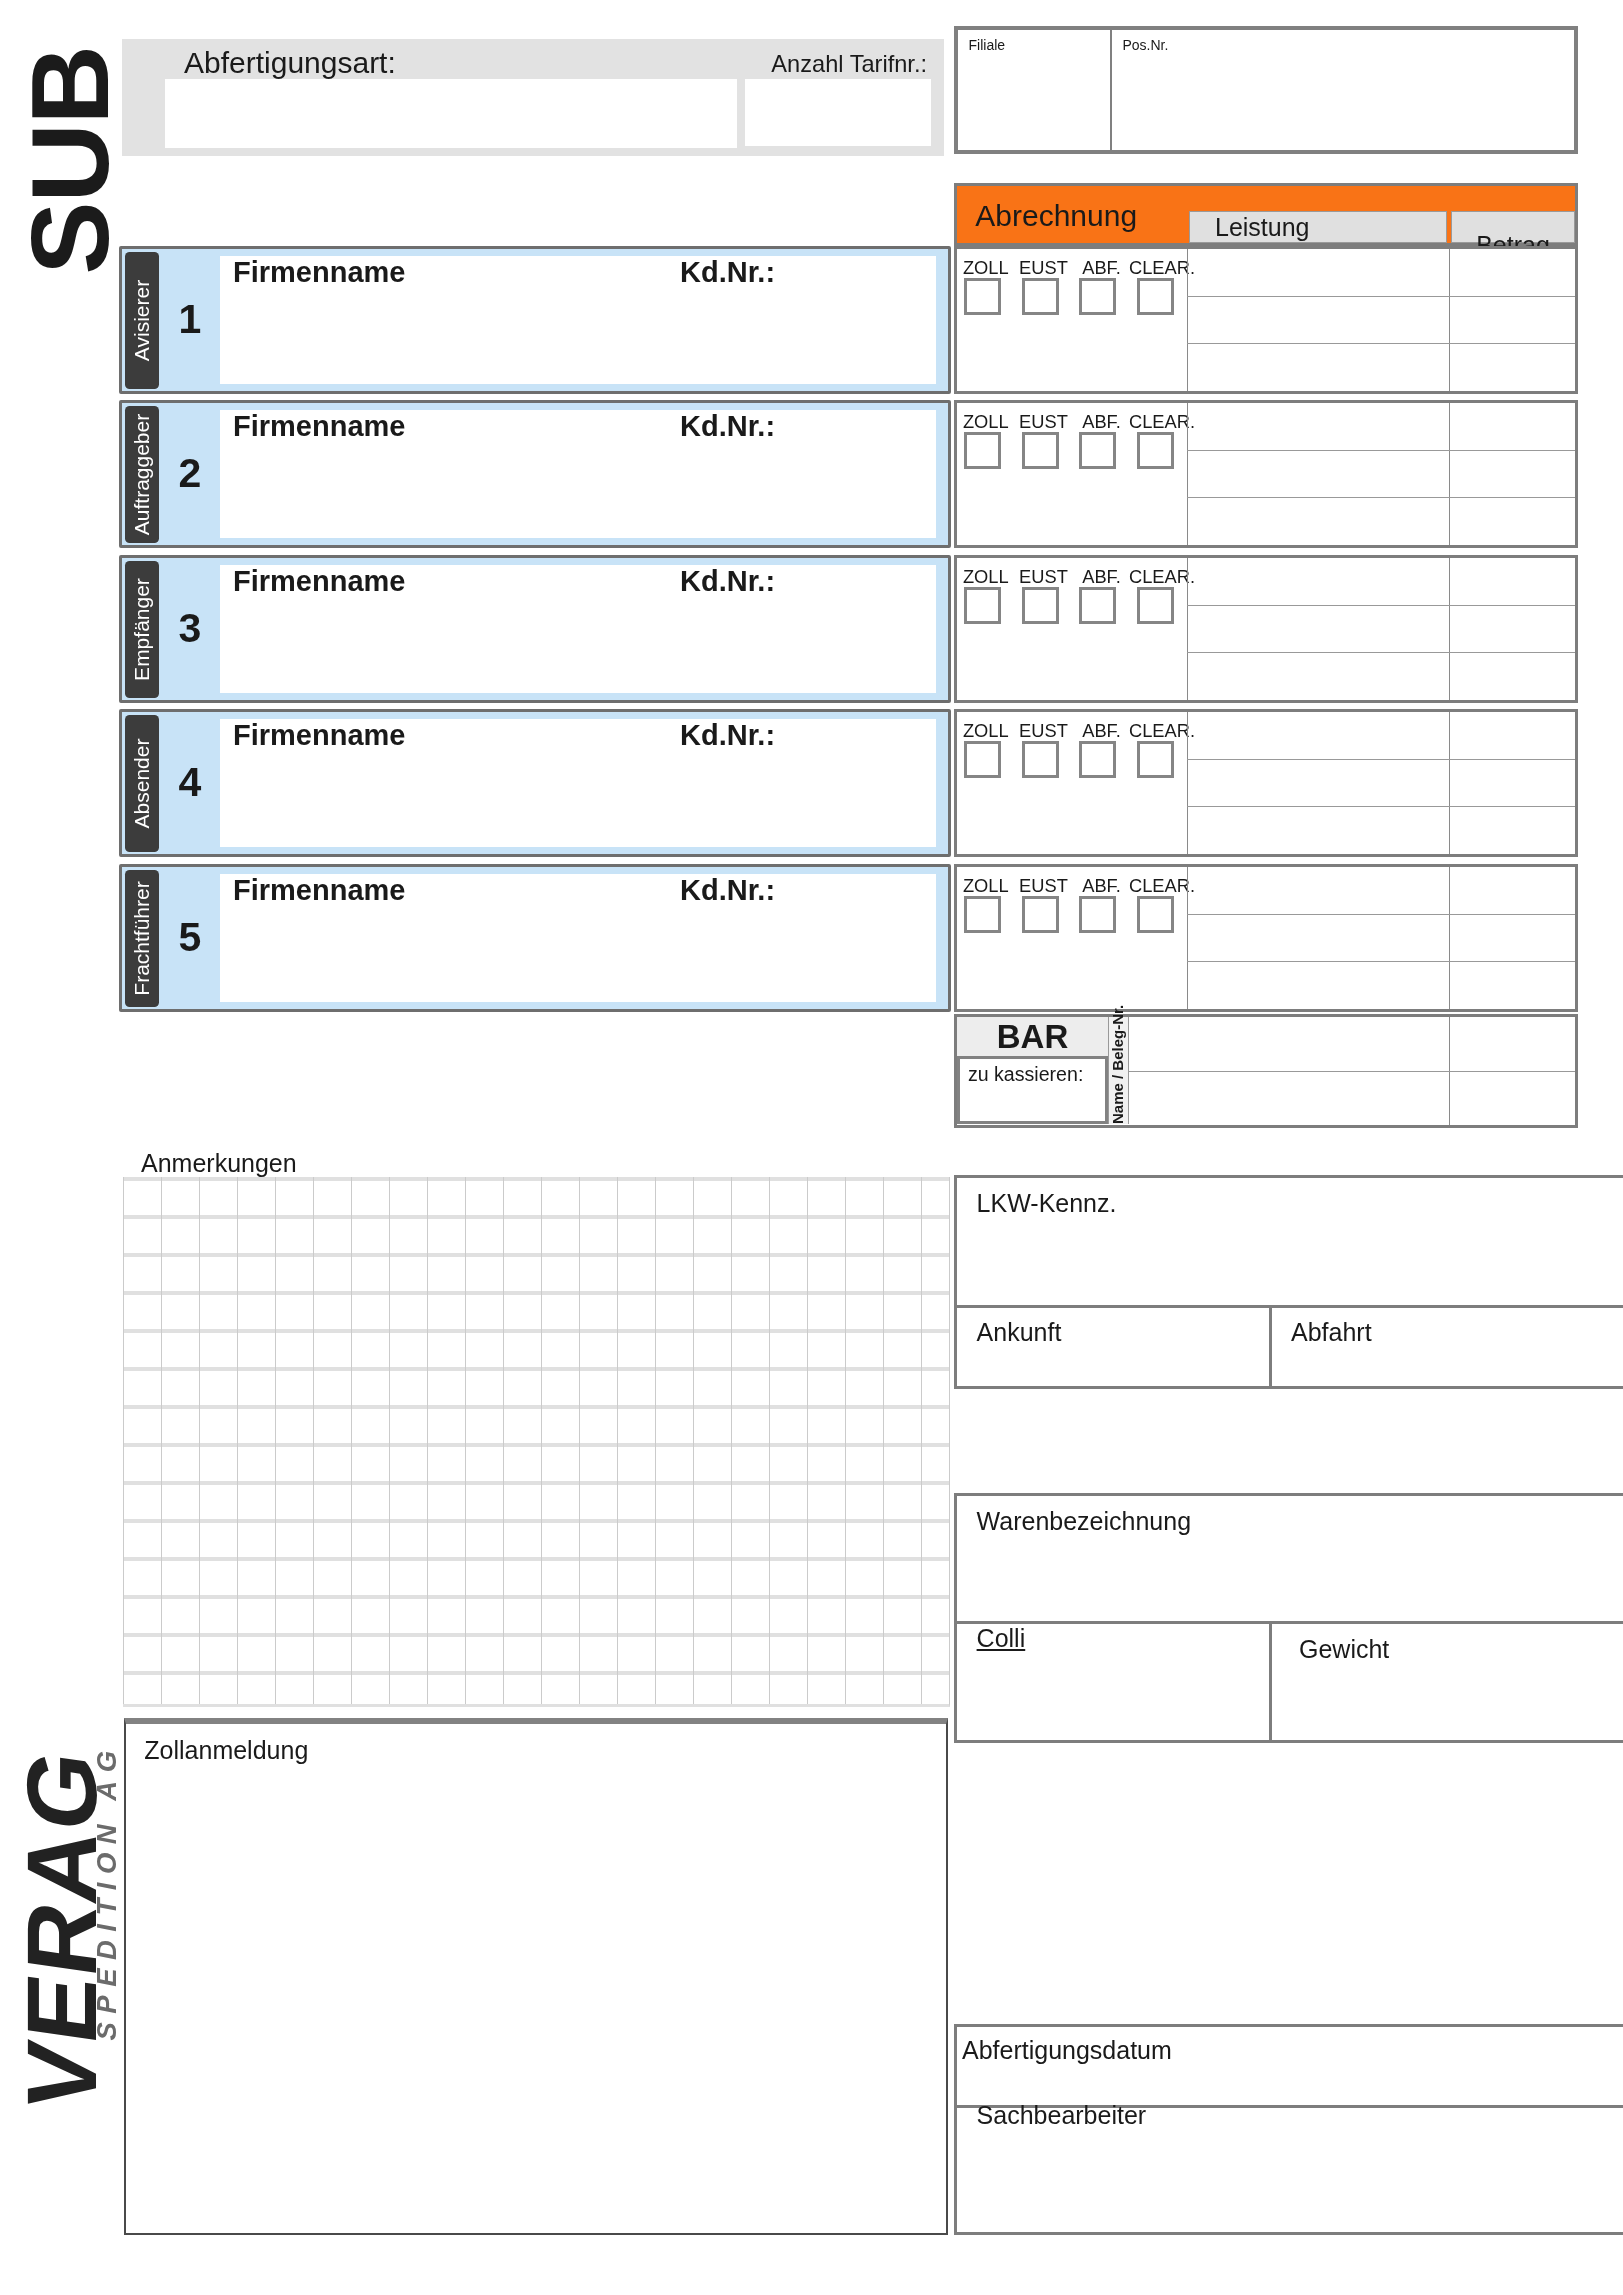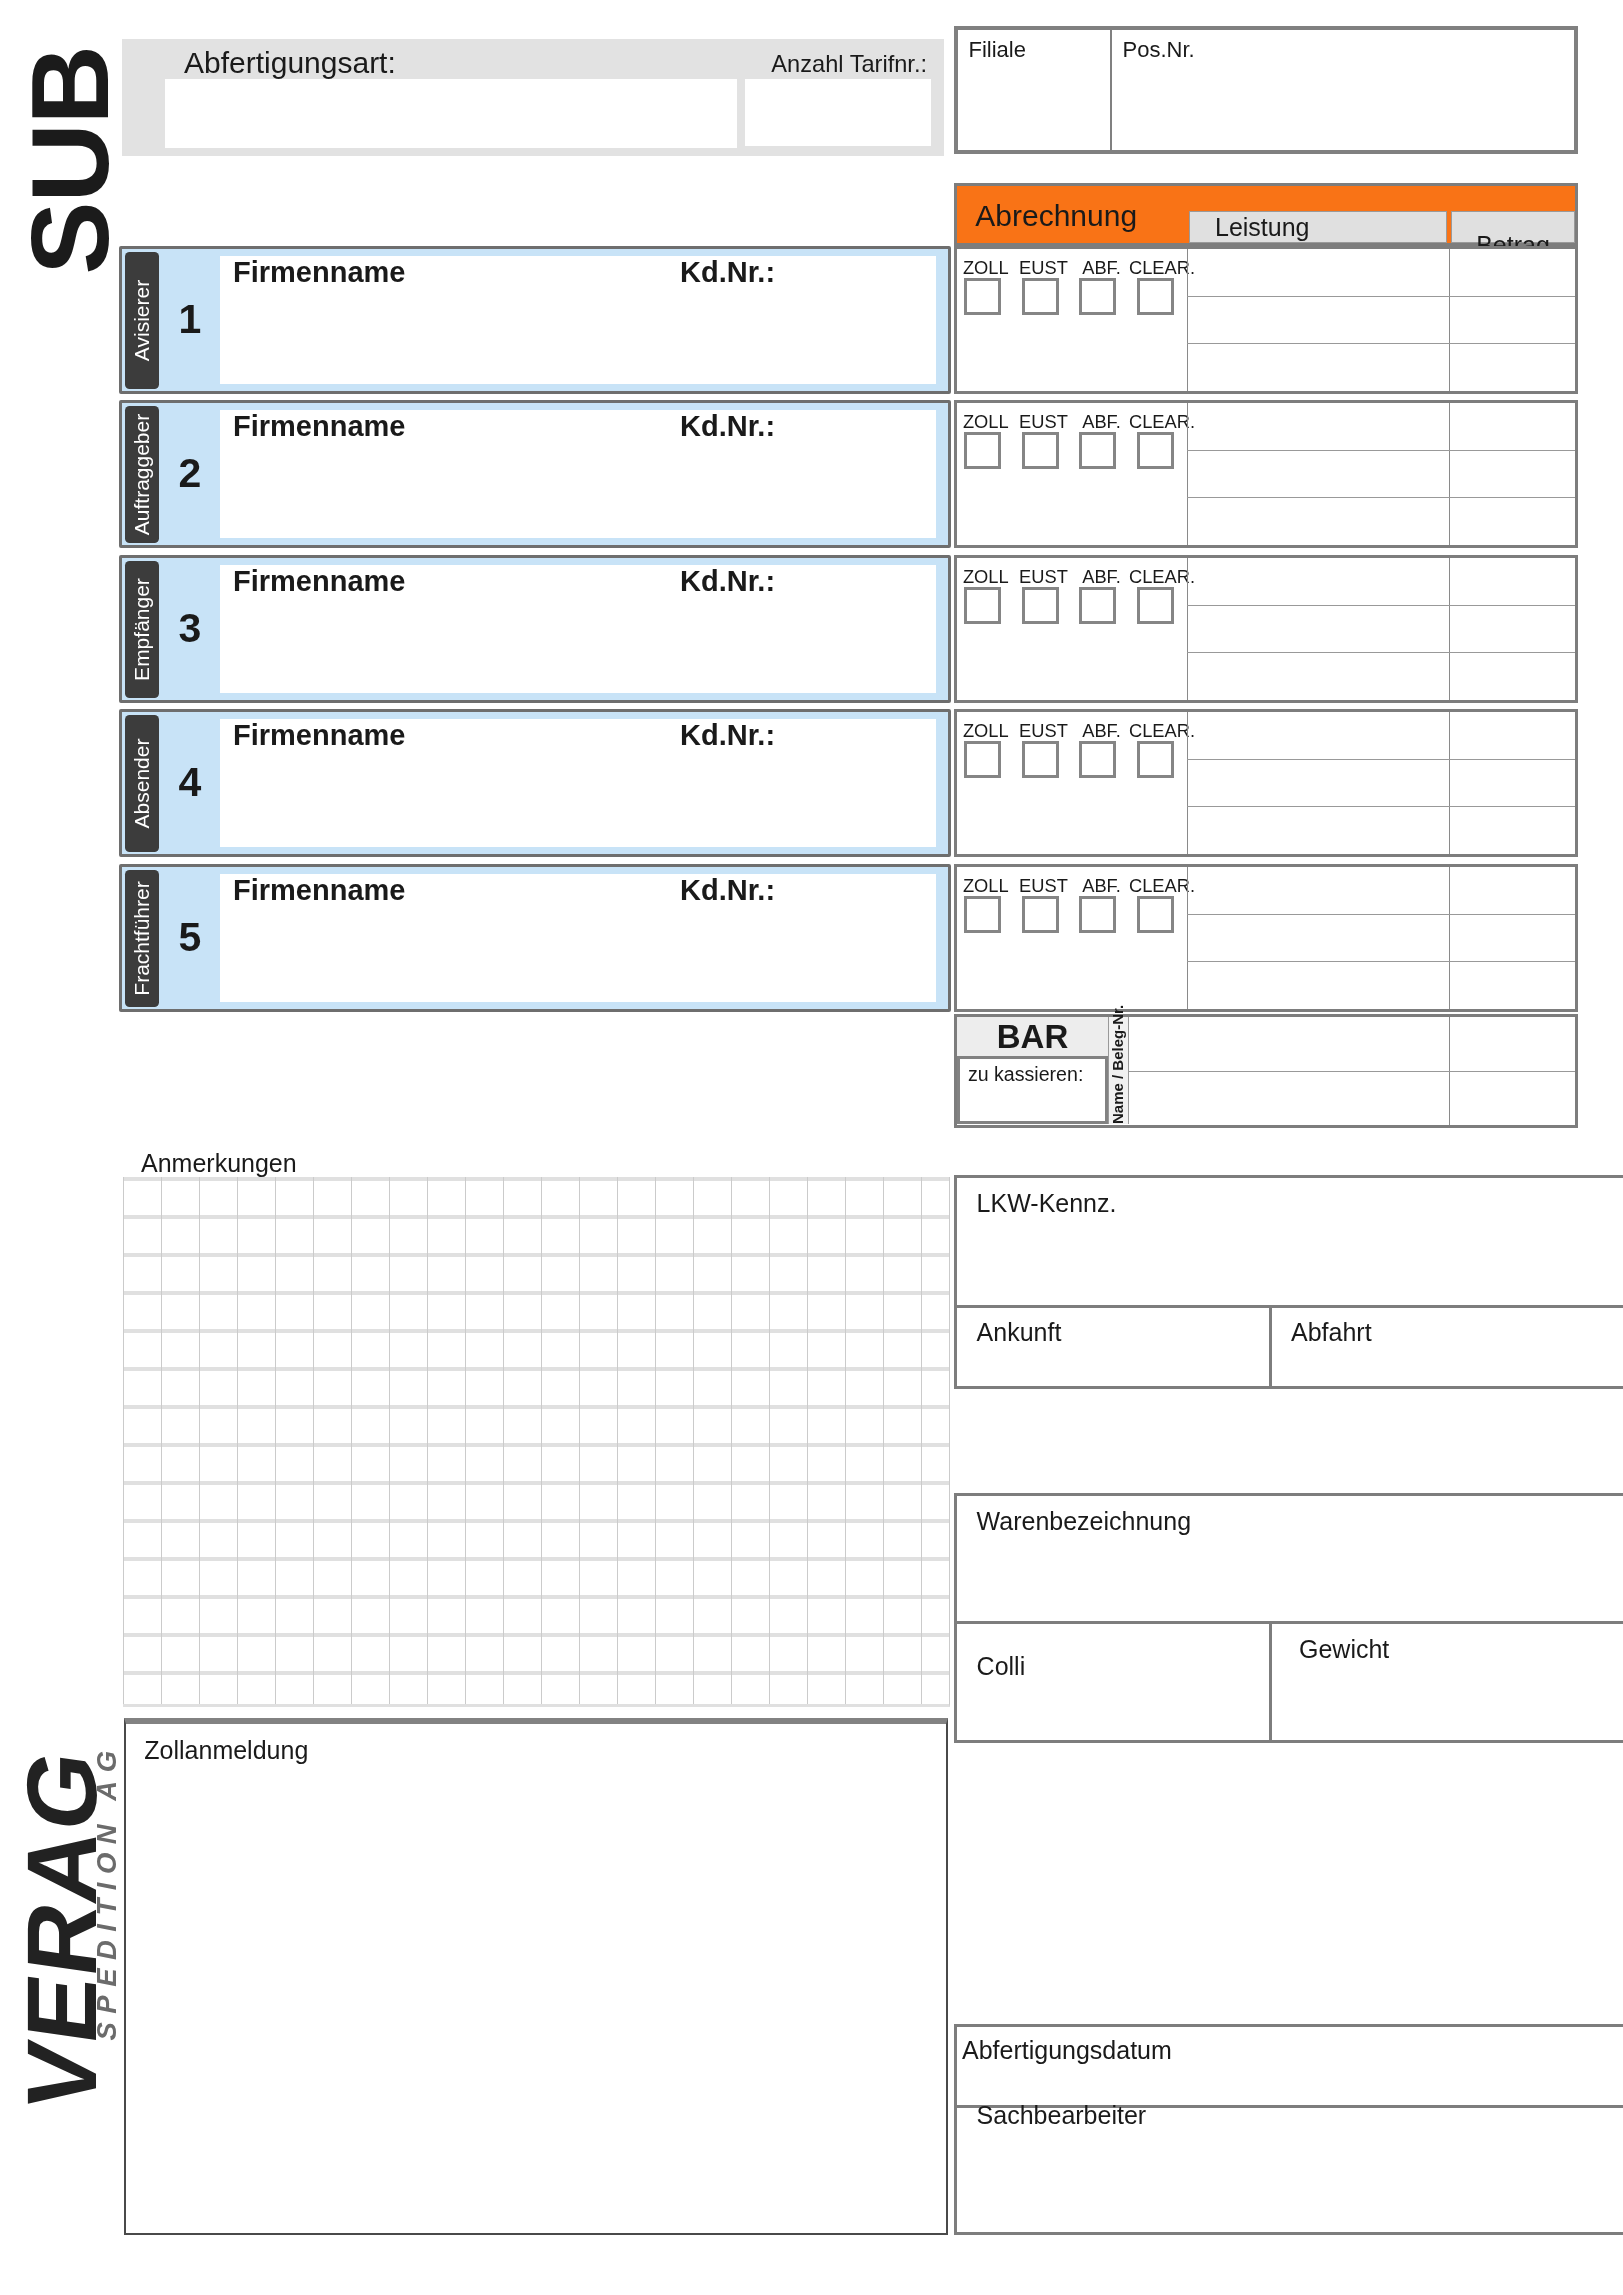--- a/index.html
+++ b/index.html
@@ -17,21 +17,21 @@
            letter-spacing:8.5px;color:#6b6b6b;}
   
   .gray-panel{left:122px;top:39px;width:822px;height:117px;background:#e2e2e2;}
   .abf-label{left:62px;top:6.5px;font-size:30px;}
   .abf-input{left:43px;top:40px;width:572px;height:69px;background:#fff;}
   .anz-label{right:17px;top:11.8px;font-size:23.6px;}
   .anz-input{left:623px;top:40px;width:186px;height:67px;background:#fff;}
   .filiale-box{left:954px;top:26px;width:624px;height:128px;background:#fff;border:4.6px solid #808080;box-sizing:border-box;display:flex;}
   .filiale-cell{width:154px;border-right:2.6px solid #808080;box-sizing:border-box;}
   .posnr-cell{flex:1;}
-  .cell-label{padding:6.5px 10.5px;font-size:22px;}
+  .cell-label{padding:6.5px 10.5px;font-size:14px;}
   
   .abr-panel{left:954px;top:183px;width:624px;height:63px;background:#f97316;border:3.3px solid #7d7d7d;box-sizing:border-box;}
   .abr-title{left:18.3px;top:13px;font-size:30px;}
   .strip{top:25px;height:32px;background:#e0e0e0;border:1.3px solid #9a9a9a;box-sizing:border-box;font-size:25px;}
   .strip-leistung{left:232px;width:258px;padding:1.3px 0 0 25px;}
   .strip-betrag{left:494px;width:124px;text-align:center;padding-top:19px;}
   
   .prow{left:119px;width:832px;height:148px;background:#c8e3f7;border:3.3px solid #6e6e6e;border-radius:2px;box-sizing:border-box;}
   .ptab{left:2.6px;top:2.6px;width:34px;height:137px;background:#3c3c3c;border-radius:4.6px;}
   .ptab-t{width:137px;line-height:34px;font-size:21px;color:#fff;}
@@ -272,21 +272,21 @@
     <div class="fill-area" style="left:0;width:312px;top:130px;"></div>
     <div class="ib-label" style="left:334px;top:140px;">Abfahrt</div>
     <div class="fill-area" style="left:315px;right:0;top:130px;"></div>
   </div>
 
   <div class="abs info-box" style="top:1493px;height:250px;">
     <div class="ib-label" style="left:19.6px;top:10.5px;">Warenbezeichnung</div>
     <div class="fill-area" style="left:0;right:0;top:0;height:125px;"></div>
     <div class="hdivider" style="top:125px;"></div>
     <div class="vdivider" style="left:312px;top:128px;bottom:0;"></div>
-    <div class="ib-label" style="left:19.6px;top:156px;">Colli</div>
+    <div class="ib-label" style="left:19.6px;top:128px;text-decoration:underline;">Colli</div>
     <div class="fill-area" style="left:0;width:312px;top:128px;"></div>
     <div class="ib-label" style="left:322px;top:139px;margin-left:20px;">Gewicht</div>
     <div class="fill-area" style="left:315px;right:0;top:128px;"></div>
   </div>
 
   <div class="abs zoll-box">
     <div class="zoll-label">Zollanmeldung</div>
   </div>
 
   <div class="abs info-box" style="top:2024px;height:211px;">

